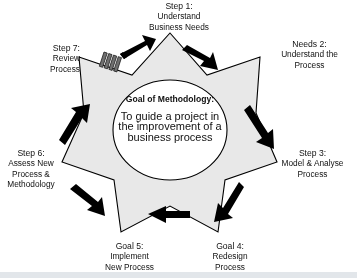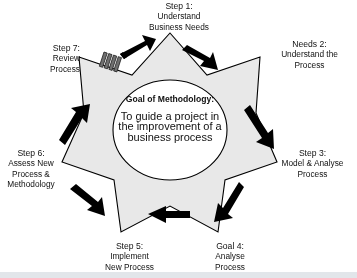--- a/index.html
+++ b/index.html
@@ -175,26 +175,26 @@
   </div>
 
   <div class="step-label" id="label-step3">
     <span class="step-title">Step 3:</span>
     <span class="step-desc">Model &amp; Analyse</span>
     <span class="step-desc">Process</span>
   </div>
 
   <div class="step-label" id="label-step4">
     <span class="step-title">Goal 4:</span>
-    <span class="step-desc">Analyse</span>
+    <span class="step-desc">Redesign</span>
     <span class="step-desc">Process</span>
   </div>
 
   <div class="step-label" id="label-step5">
-    <span class="step-title">Step 5:</span>
+    <span class="step-title">Goal 5:</span>
     <span class="step-desc">Implement</span>
     <span class="step-desc">New Process</span>
   </div>
 
   <div class="step-label" id="label-step6">
     <span class="step-title">Step 6:</span>
     <span class="step-desc">Assess New</span>
     <span class="step-desc">Process &amp;</span>
     <span class="step-desc">Methodology</span>
   </div>

